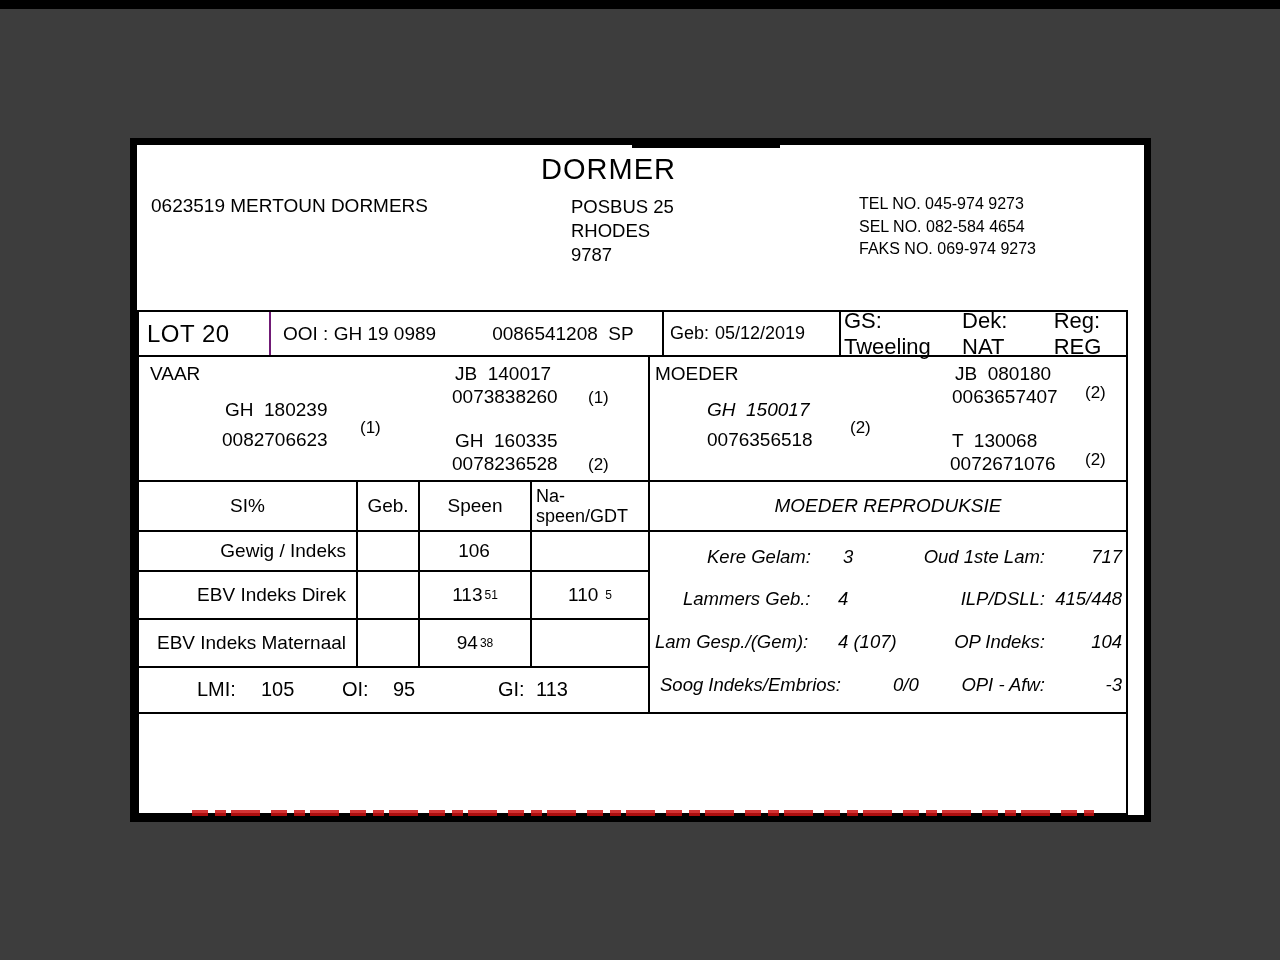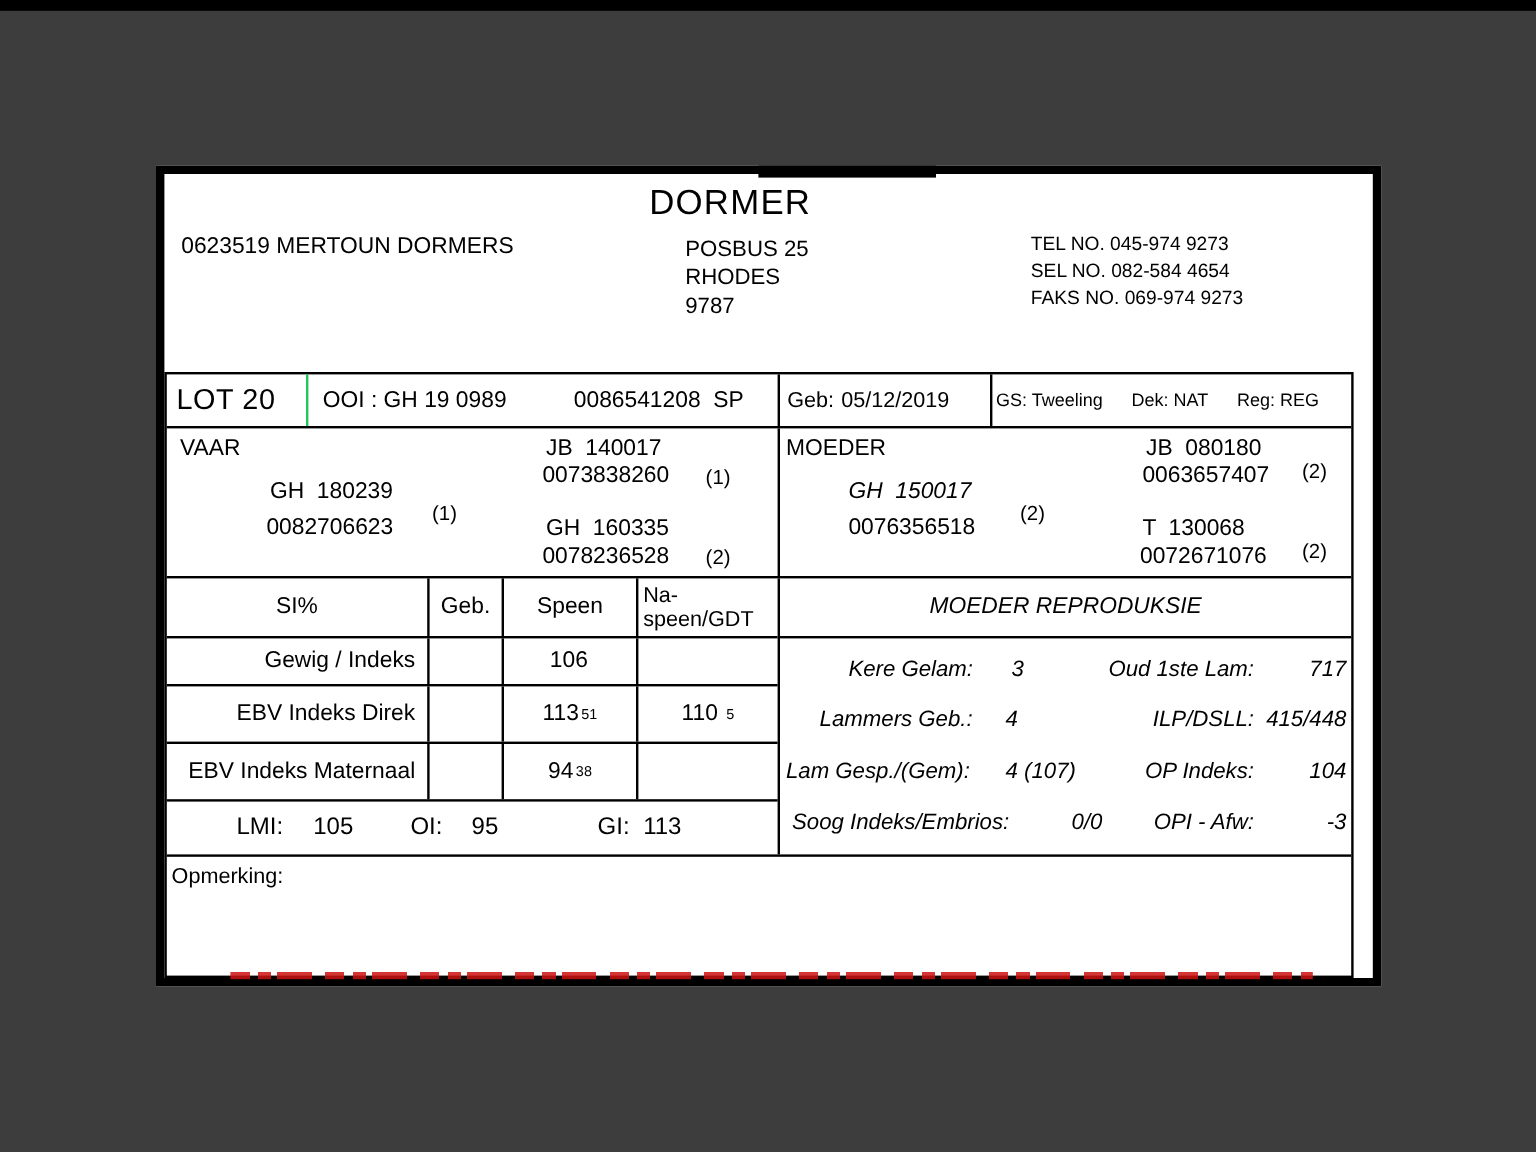--- a/index.html
+++ b/index.html
@@ -27,24 +27,24 @@
   .member { position:absolute; left:14px; top:50px; font-size:19px; }
   .addr { position:absolute; left:434px; top:50px; font-size:18.5px; line-height:24px; }
   .contact { position:absolute; left:722px; top:48px; font-size:16px; line-height:22.5px; }
 
   
   .bodybox { position:absolute; top:165px; left:0; width:991px; bottom:0;
              border:2px solid #000; display:flex; flex-direction:column; }
 
   .lot-row { height:45px; display:flex; border-bottom:2px solid #000; align-items:stretch; }
   .lot-row > div { display:flex; align-items:center; }
-  .c-lot { width:118px; border-right:2px solid #22c55e; font-size:24px; padding-left:8px; letter-spacing:.5px; }
+  .c-lot { width:132px; border-right:2px solid #701a75; font-size:24px; padding-left:8px; letter-spacing:.5px; }
   .c-animal { width:393px; border-right:2px solid #000; font-size:19px; padding-left:12px; gap:56px; }
   .c-geb { width:177px; border-right:2px solid #000; font-size:18px; padding-left:6px; gap:6px; }
-  .c-gs { flex:1; font-size:15px; padding-left:3px; gap:24px; }
+  .c-gs { flex:1; font-size:22px; padding-left:3px; gap:24px; }
 
   .ped-row { height:125px; display:flex; border-bottom:2px solid #000; font-size:19px; }
   .ped-half { position:relative; }
   .ped-sire { width:511px; border-right:2px solid #000; }
   .ped-dam { flex:1; }
   .abs { position:absolute; }
   .flock { font-size:17px; }
 
   .lower-row { height:232px; display:flex; border-bottom:2px solid #000; }
   .si-table { width:511px; border-right:2px solid #000; display:flex; flex-direction:column; font-size:19px; }
@@ -236,23 +236,20 @@
                 <span style="left:10px;" data-bind="reproduction.rows.3.left_label">Soog Indeks/Embrios:</span>
                 <span style="left:243px;" data-bind="reproduction.rows.3.left_value">0/0</span>
                 <span style="right:81px;" data-bind="reproduction.rows.3.right_label">OPI - Afw:</span>
                 <span style="right:4px;" data-bind="reproduction.rows.3.right_value">-3</span>
               </div>
 
             </div>
           </div>
         </div>
 
-        <div class="remarks-row">
-          <span class="remarks-label" data-bind="remarks.label">Opmerking:</span>
-        </div>
 
       </div>
 
       <div class="footnote-strip"></div>
 
     </div>
   </div>
 </div>
 
 </body></html>

